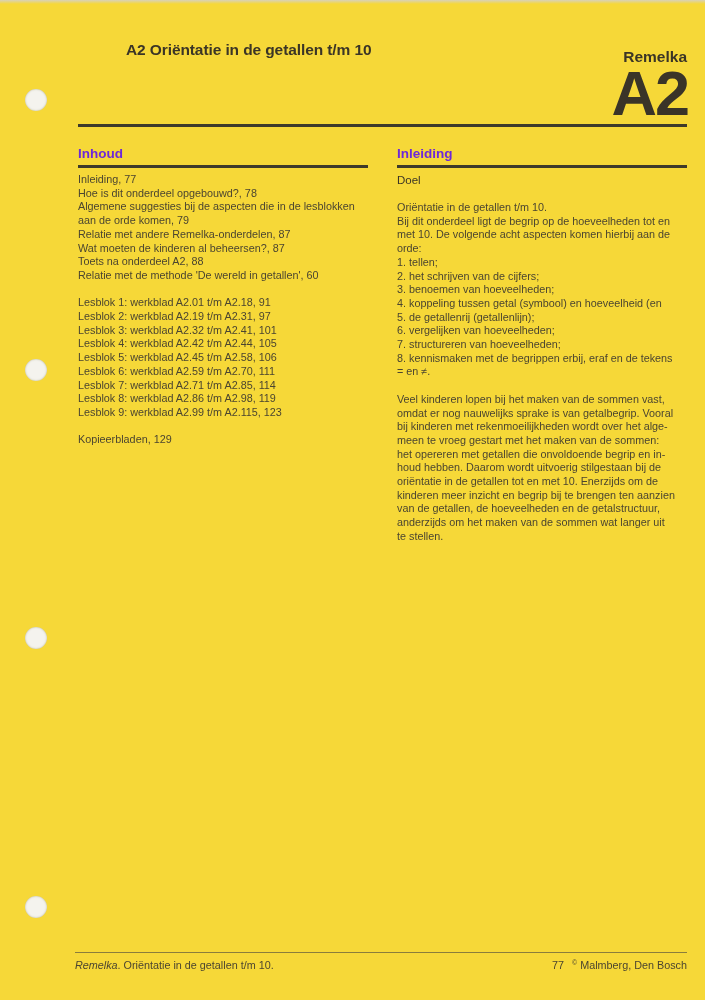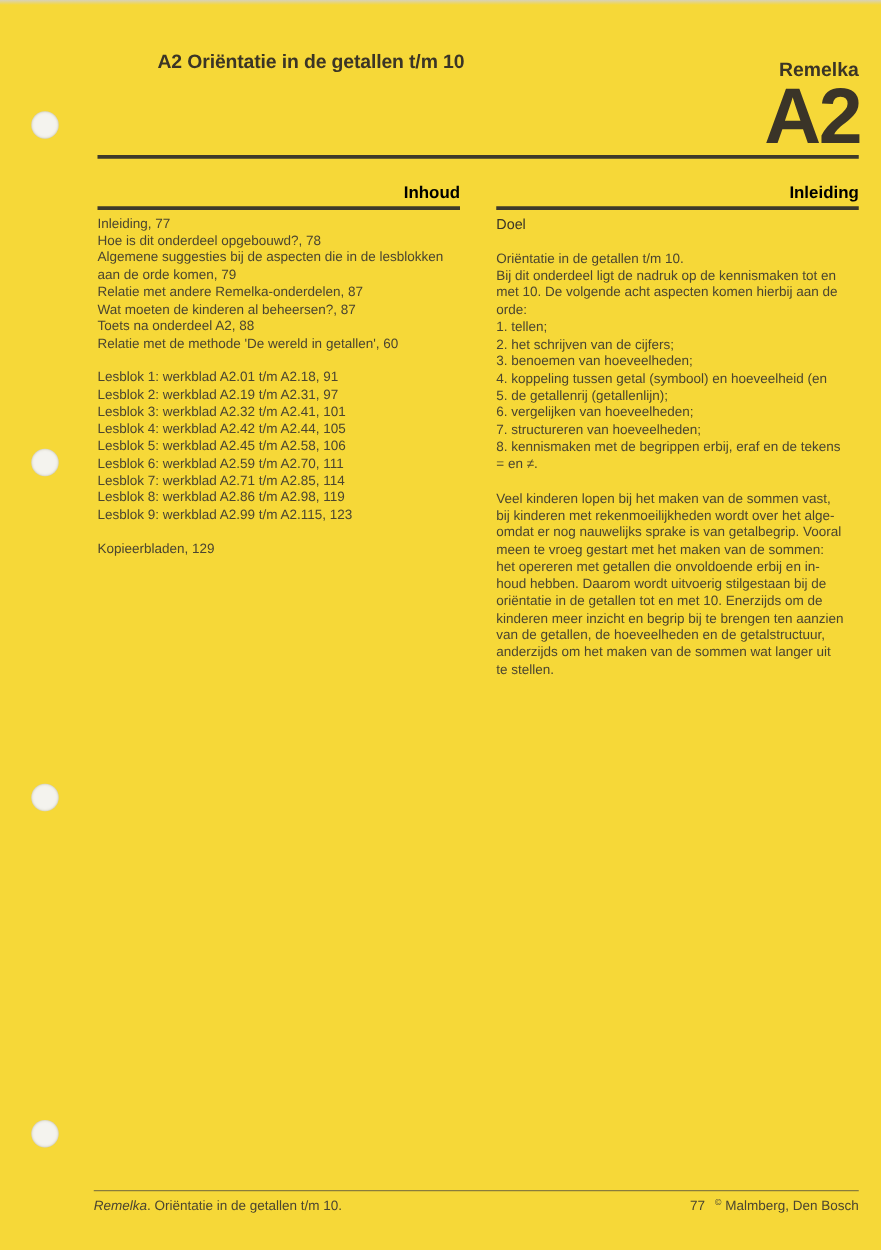--- a/index.html
+++ b/index.html
@@ -46,22 +46,22 @@
       position: absolute; left: 78px; top: 124px; width: 609px; height: 3px;
       background: #3e3a2a;
     }
     .col-left {
       position: absolute; left: 78px; top: 146px; width: 290px;
     }
     .col-right {
       position: absolute; left: 397px; top: 146px; width: 290px;
     }
     .section-head {
-      font-size: 13.5px; font-weight: bold; color: #000000;
-      height: 18px; line-height: 16px; text-align: right;
+      font-size: 13.5px; font-weight: bold; color: #6d28d9;
+      height: 18px; line-height: 16px;
     }
     .section-rule {
       height: 3px; background: #3e3a2a; margin-top: 1px; margin-bottom: 5px;
     }
     .sub-head {
       font-size: 11.5px; font-weight: normal; color: #3b3526;
       line-height: 14px; margin-bottom: 14px;
     }
     .line {
       font-size: 10.8px; line-height: 13.7px; white-space: nowrap;
@@ -125,39 +125,39 @@
   <div class="line">Lesblok 9: werkblad A2.99 t/m A2.115, 123</div>
   <div class="gap"></div>
   <div class="line">Kopieerbladen, 129</div>
 </div>
 
 <div class="col-right">
   <div class="section-head">Inleiding</div>
   <div class="section-rule"></div>
   <div class="sub-head">Doel</div>
   <div class="line">Oriëntatie in de getallen t/m 10.</div>
-  <div class="line">Bij dit onderdeel ligt de nadruk op de kennismaken tot en</div>
+  <div class="line">Bij dit onderdeel ligt de begrip op de hoeveelheden tot en</div>
   <div class="line">met 10. De volgende acht aspecten komen hierbij aan de</div>
   <div class="line">orde:</div>
   <div class="line">1.  tellen;</div>
   <div class="line">2.  het schrijven van de cijfers;</div>
   <div class="line">3.  benoemen van hoeveelheden;</div>
   <div class="line">4.  koppeling tussen getal (symbool) en hoeveelheid (en</div>
   <div class="line">5.  de getallenrij (getallenlijn);</div>
   <div class="line">6.  vergelijken van hoeveelheden;</div>
   <div class="line">7.  structureren van hoeveelheden;</div>
   <div class="line">8.  kennismaken met de begrippen erbij, eraf en de tekens</div>
   <div class="line">= en ≠.</div>
   <div class="gap"></div>
   <div class="para">
     <div class="line">Veel kinderen lopen bij het maken van de sommen vast,</div>
+    <div class="line">omdat er nog nauwelijks sprake is van getalbegrip. Vooral</div>
     <div class="line">bij kinderen met rekenmoeilijkheden wordt over het alge-</div>
-    <div class="line">omdat er nog nauwelijks sprake is van getalbegrip. Vooral</div>
     <div class="line">meen te vroeg gestart met het maken van de sommen:</div>
-    <div class="line">het opereren met getallen die onvoldoende erbij en in-</div>
+    <div class="line">het opereren met getallen die onvoldoende begrip en in-</div>
     <div class="line">houd hebben. Daarom wordt uitvoerig stilgestaan bij de</div>
     <div class="line">oriëntatie in de getallen tot en met 10. Enerzijds om de</div>
     <div class="line">kinderen meer inzicht en begrip bij te brengen ten aanzien</div>
     <div class="line">van de getallen, de hoeveelheden en de getalstructuur,</div>
     <div class="line">anderzijds om het maken van de sommen wat langer uit</div>
     <div class="line">te stellen.</div>
   </div>
 </div>
 
 <div class="footer-rule"></div>

